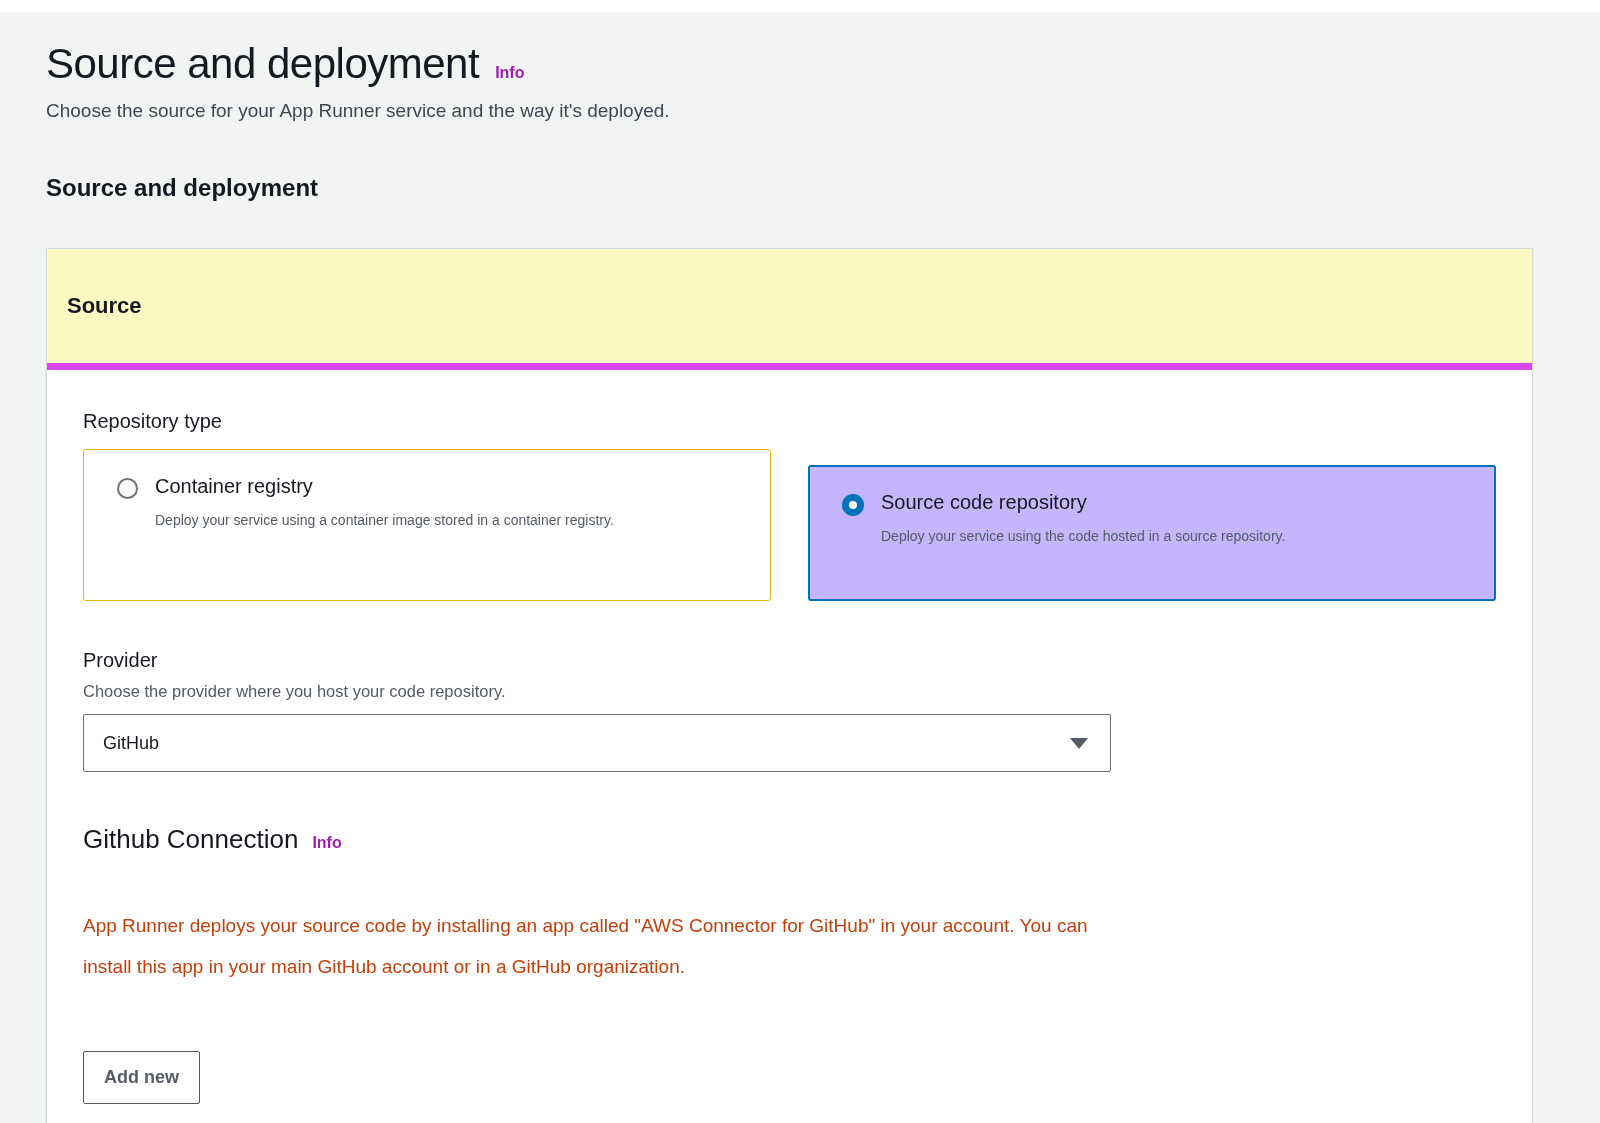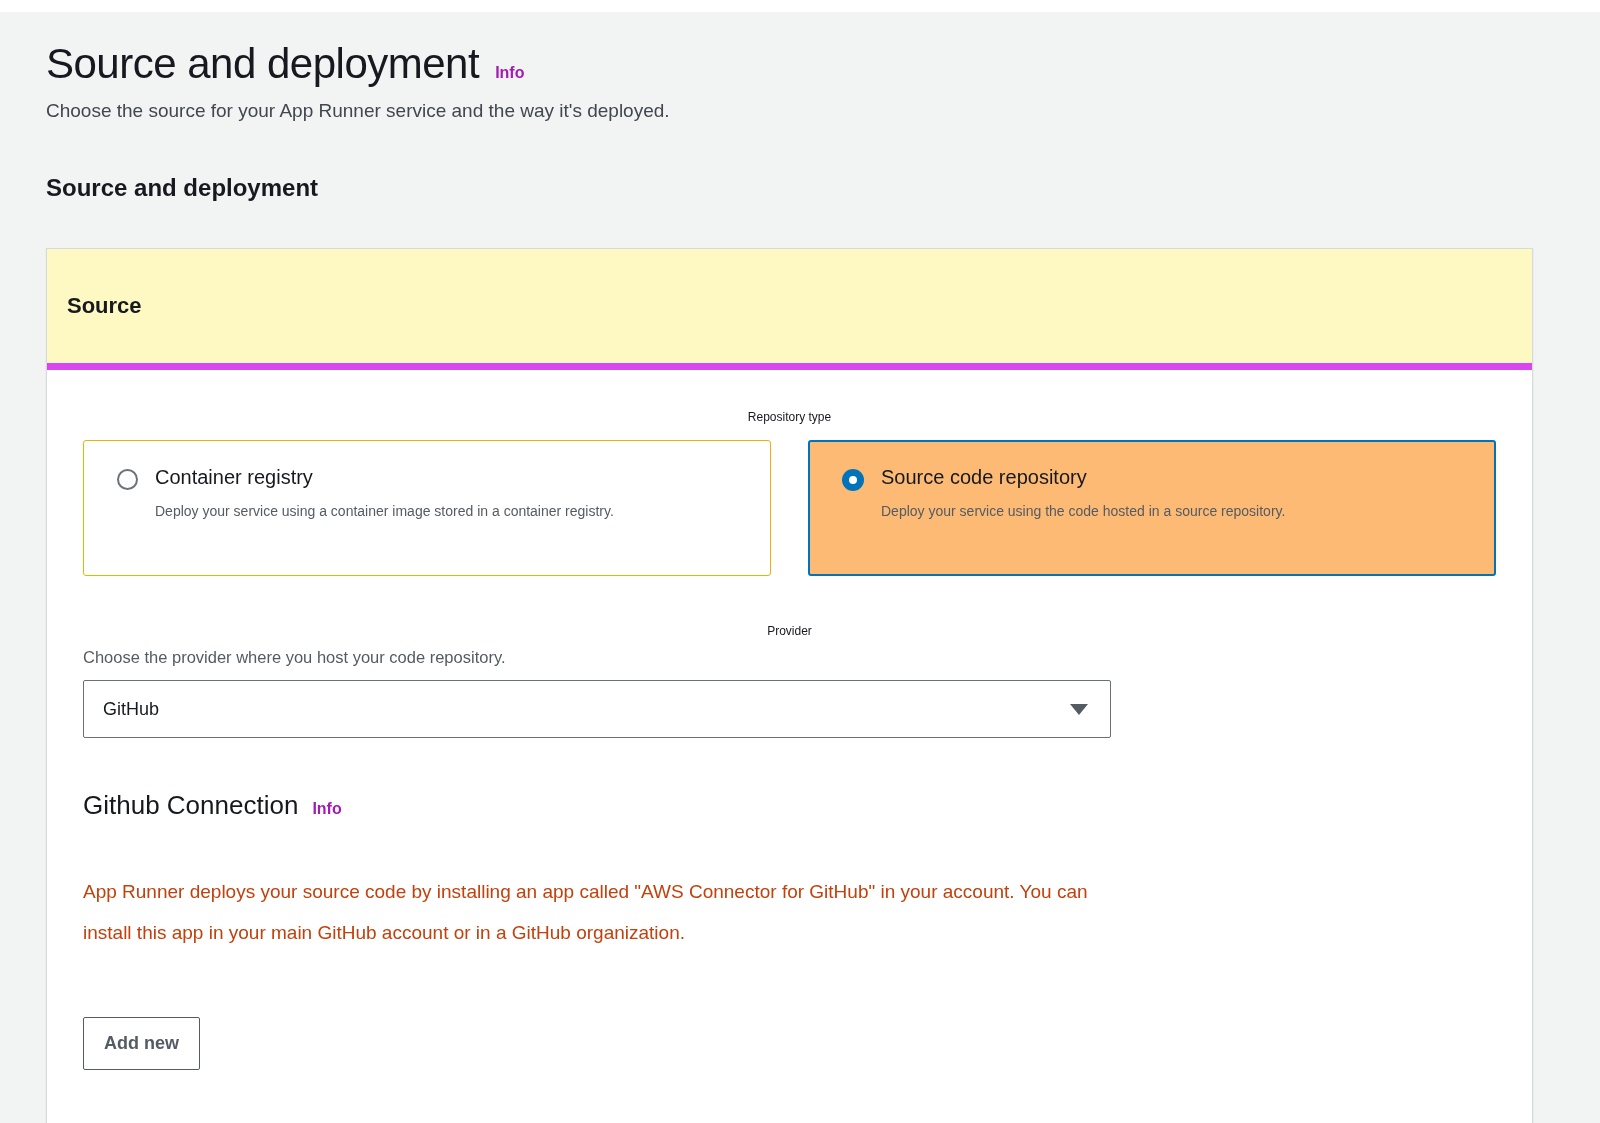--- a/index.html
+++ b/index.html
@@ -29,40 +29,41 @@
     box-shadow: 0 1px 1px 0 rgba(0,28,36,.15);
   }
   .card-header {
     background: #fef9c3;
     border-bottom: 7px solid #d946ef;
     padding: 44px 20px;
   }
   .card-header h3 { font-size: 22px; font-weight: 700; color: #16191f; }
   .card-body { padding: 40px 36px 70px 36px; }
 
-  .field-label { font-size: 12px; color: #16191f; text-align: center; }
+  .field-label { font-size: 20px; color: #16191f; }
   .field-desc { font-size: 17px; color: #545b64; }
 
   
   .tiles { display: flex; gap: 37px; margin-top: 16px; }
   .tile {
     flex: 1;
     min-height: 136px;
     border: 1px solid #eab308;
     border-radius: 3px;
     background: #ffffff;
     padding: 25px 28px 25px 33px;
     display: flex;
     gap: 17px;
     cursor: pointer;
   }
   .tile.selected {
     border: 2px solid #0073bb;
-    background: #fdba74;
+    background: #c4b5fd;
     padding: 24px 27px 24px 32px;
+    margin-top: 16px;
   }
   .radio-off {
     width: 21px; height: 21px; flex: none;
     margin-top: 3px;
     border: 2px solid #6a737b;
     border-radius: 50%;
     background: #ffffff;
   }
   .radio-on {
     width: 22px; height: 22px; flex: none;

